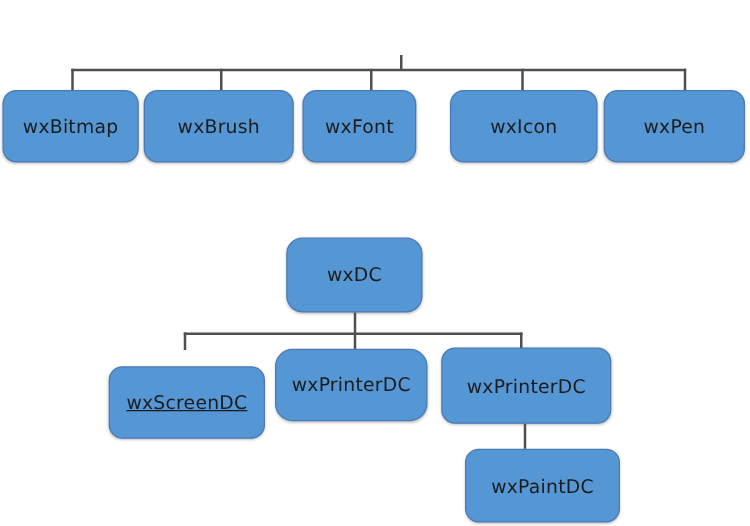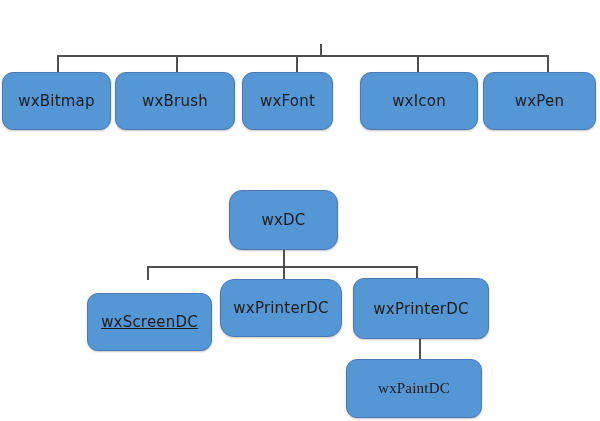--- a/index.html
+++ b/index.html
@@ -58,21 +58,21 @@
   .c1-d1{left:57px;top:55px;height:17px;}
   .c1-d2{left:176px;top:55px;height:17px;}
   .c1-d3{left:296px;top:55px;height:17px;}
   .c1-d4{left:417px;top:55px;height:17px;}
   .c1-d5{left:547px;top:55px;height:17px;}
   
   .n-dc{left:229px;top:190px;width:109px;height:60px;border-radius:13px;}
   .n-screendc{left:87px;top:293px;width:125px;height:58px;text-decoration:underline;}
   .n-printerdc{left:220px;top:279px;width:122px;height:58px;border-radius:14px;}
   .n-windowdc{left:353px;top:278px;width:136px;height:61px;}
-  .n-paintdc{left:346px;top:359px;width:136px;height:59px;font-family:Liberation Serif, serif;}
+  .n-paintdc{left:372px;top:359px;width:124px;height:59px;}
   .c2-stem{left:283px;top:250px;height:18px;}
   .c2-bar{left:147px;top:266px;width:271px;}
   .c2-d1{left:147px;top:266px;height:14px;}
   .c2-d2{left:283px;top:266px;height:14px;}
   .c2-d3{left:416px;top:266px;height:13px;}
   .c2-stem2{left:419px;top:339px;height:20px;}
 </style>
 </head>
 <body>
 

